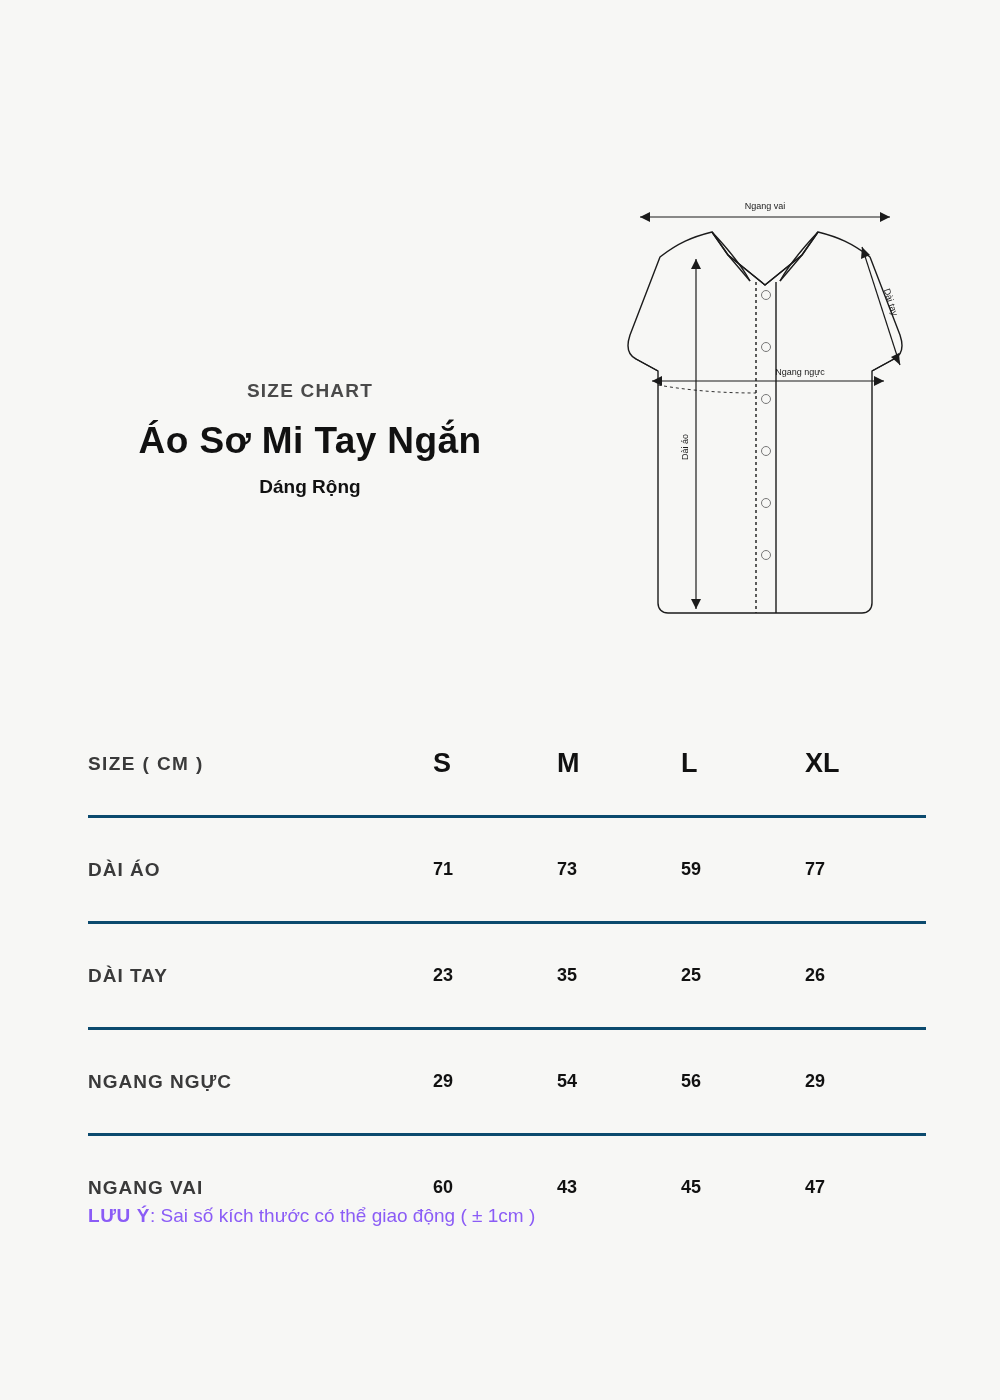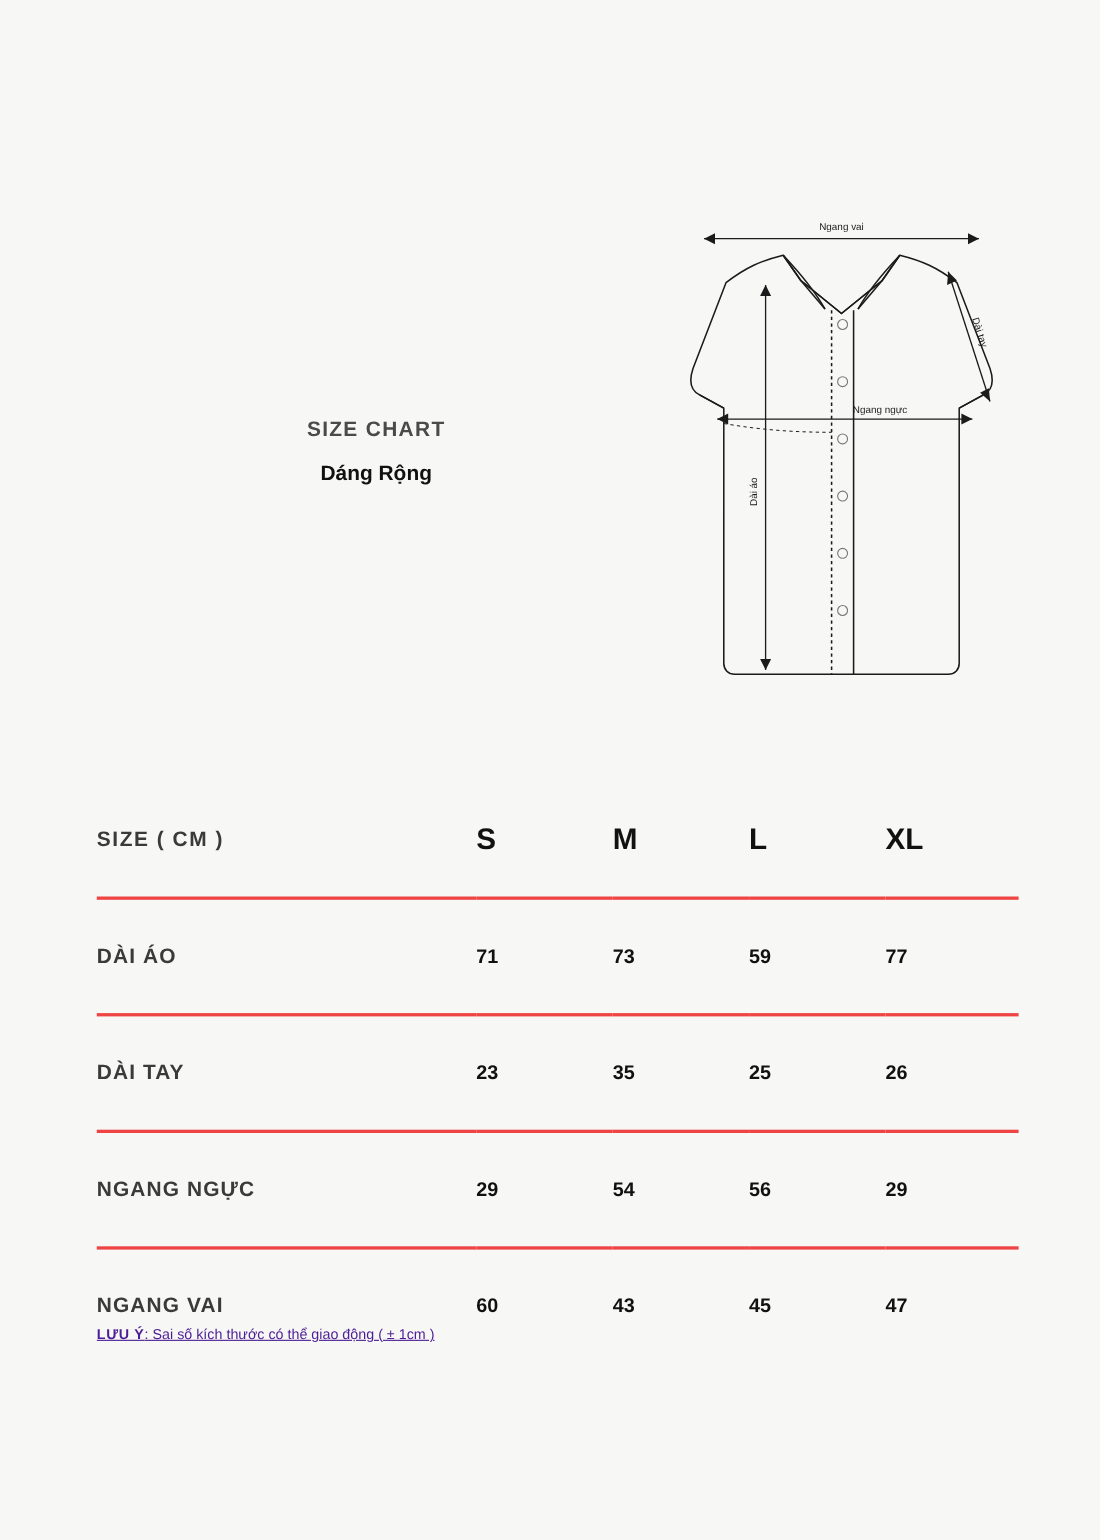--- a/index.html
+++ b/index.html
@@ -16,21 +16,20 @@
     overflow: hidden;
   }
 
   
   .header {
     position: absolute;
     left: 0;
     top: 380px;
     width: 620px;
     text-align: center;
-    padding-left: 32px;
   }
   .size-chart-label {
     font-size: 19px;
     font-weight: bold;
     letter-spacing: 1.2px;
     color: #4a4a4a;
     margin: 0 0 18px 0;
   }
   .product-title {
     font-size: 37px;
@@ -74,21 +73,21 @@
   table.size-table col.c1 { width: 124px; }
   table.size-table col.c2 { width: 124px; }
   table.size-table col.c3 { width: 124px; }
   table.size-table col.c4 { width: 121px; }
 
   table.size-table th,
   table.size-table td {
     padding: 0;
     height: 103px;
     vertical-align: middle;
-    border-bottom: 3px solid #ef4444;
+    border-bottom: 3px solid #0c4a6e;
   }
   table.size-table tr.last-row th,
   table.size-table tr.last-row td {
     border-bottom: none;
   }
   .row-label {
     font-size: 19px;
     font-weight: bold;
     letter-spacing: 1px;
     color: #3a3a3a;
@@ -114,34 +113,34 @@
     color: #111;
     text-align: left;
     padding-left: 6px;
   }
 
   
   .note {
     position: absolute;
     left: 88px;
     top: 1205px;
-    font-size: 13px;
-    color: #4c1d95;
-    text-decoration: underline;
+    font-size: 19px;
+    color: #8b5cf6;
   }
   .note b {
     font-weight: bold;
     letter-spacing: 0.6px;
   }
 </style>
 </head>
 <body>
 
 <div class="header">
   <p class="size-chart-label">SIZE CHART</p>
+  <h1 class="product-title">Áo Sơ Mi Tay Ngắn</h1>
   <h2 class="product-subtitle">Dáng Rộng</h2>
 </div>
 
 <div class="illustration">
   <svg width="330" height="450" viewBox="0 0 330 450" xmlns="http://www.w3.org/2000/svg">
     <g fill="none" stroke="#1b1b1b" stroke-width="1.4" stroke-linejoin="round">
 
       <path d="M60 72 C 78 58, 92 52, 112 47 L128 70 L165 100 L202 70 L218 47 C238 52, 252 58, 270 72
                L300 150 C304 162, 302 170, 294 174 L272 186 L272 418 C272 424, 268 428, 262 428
                L68 428 C62 428, 58 424, 58 418 L58 186 L36 174 C28 170, 26 162, 30 150 Z"></path>

